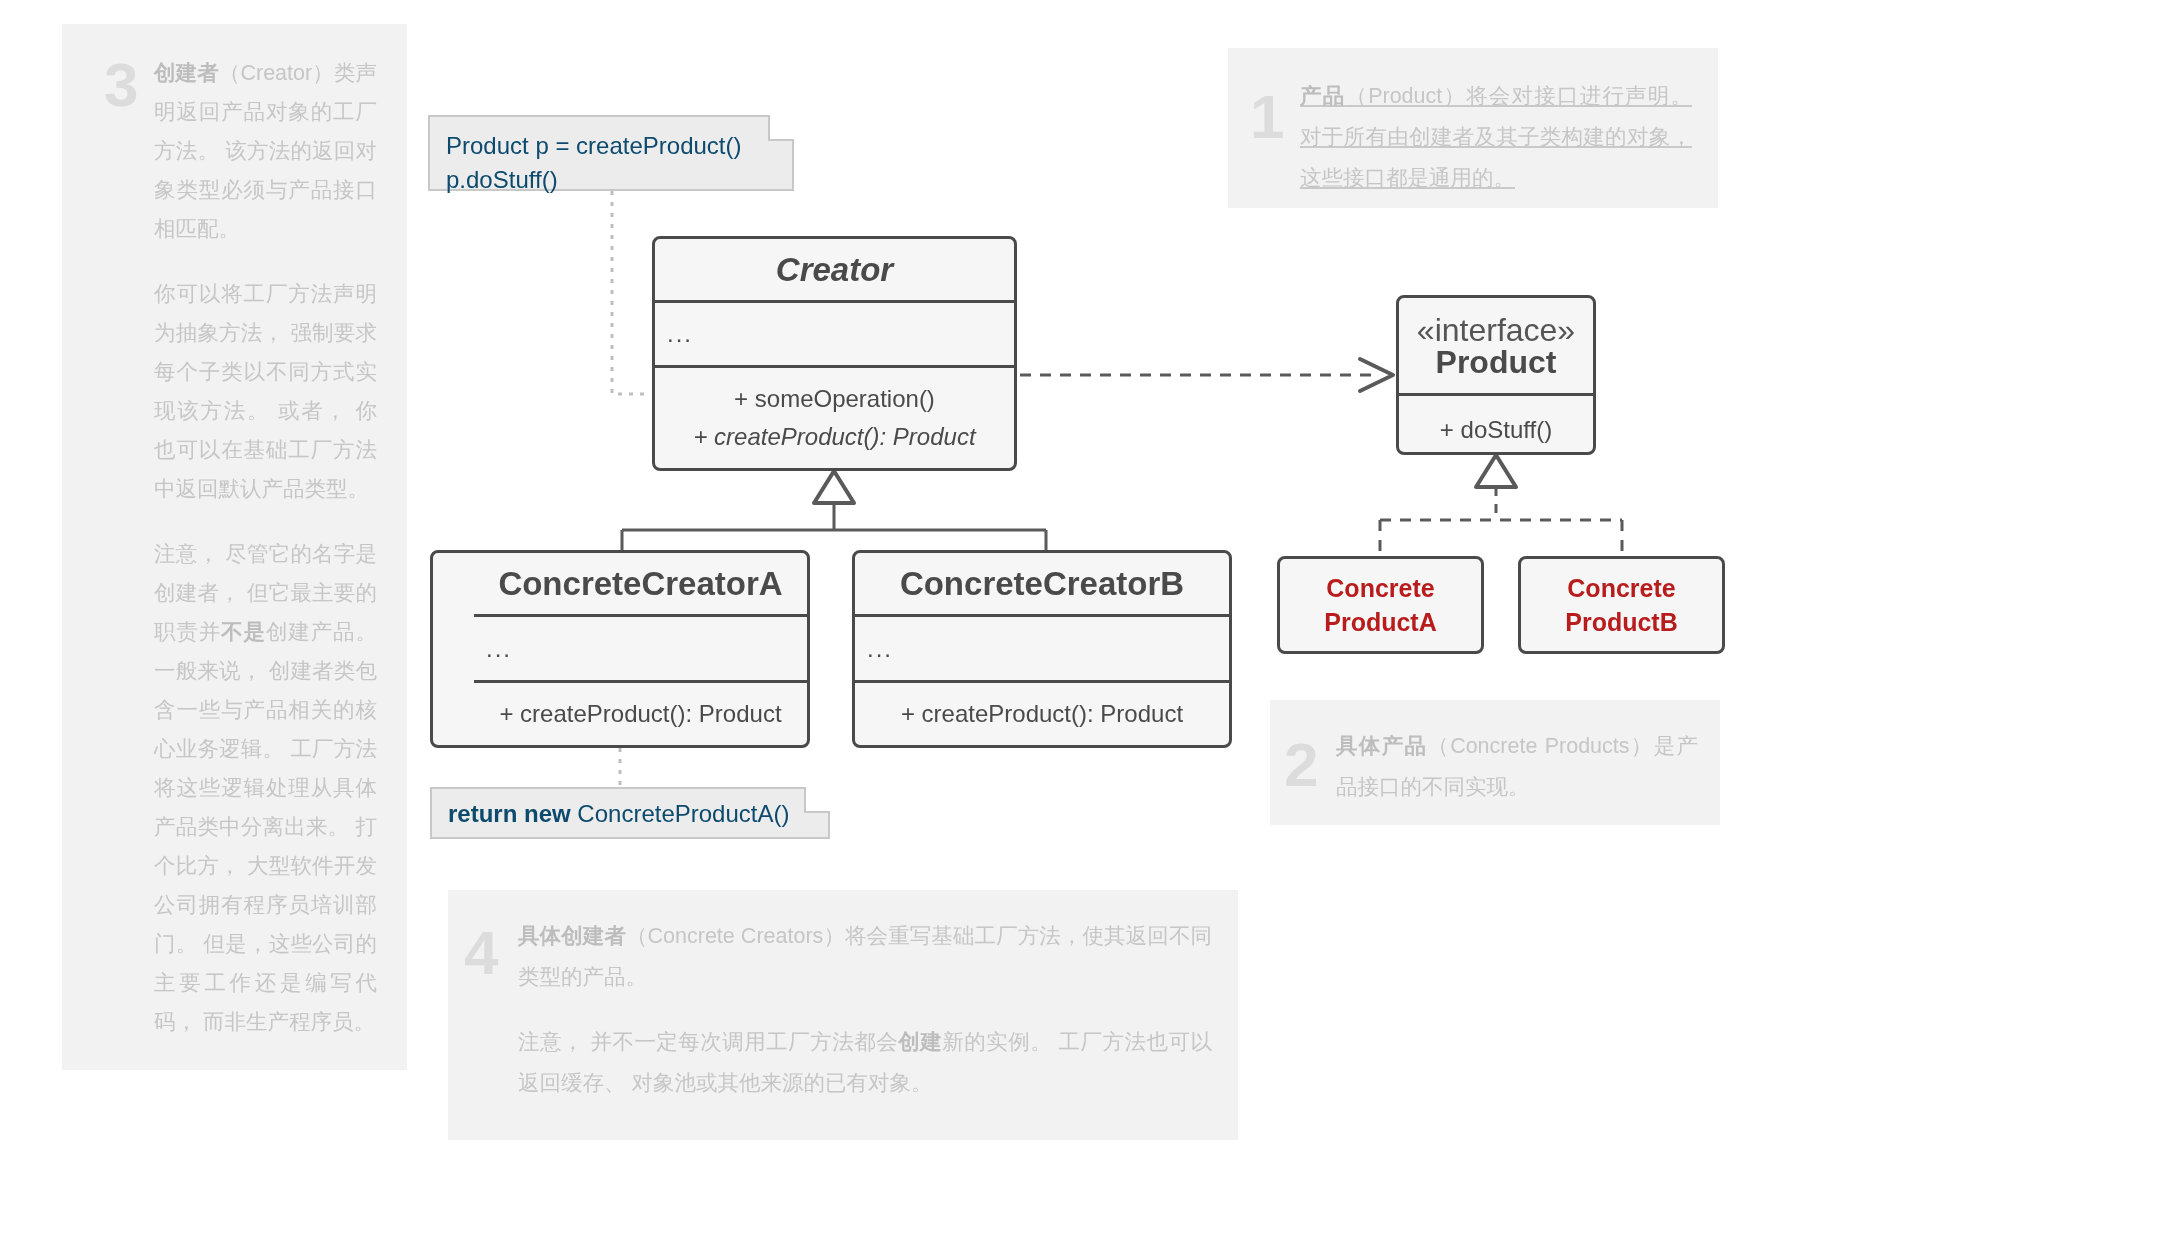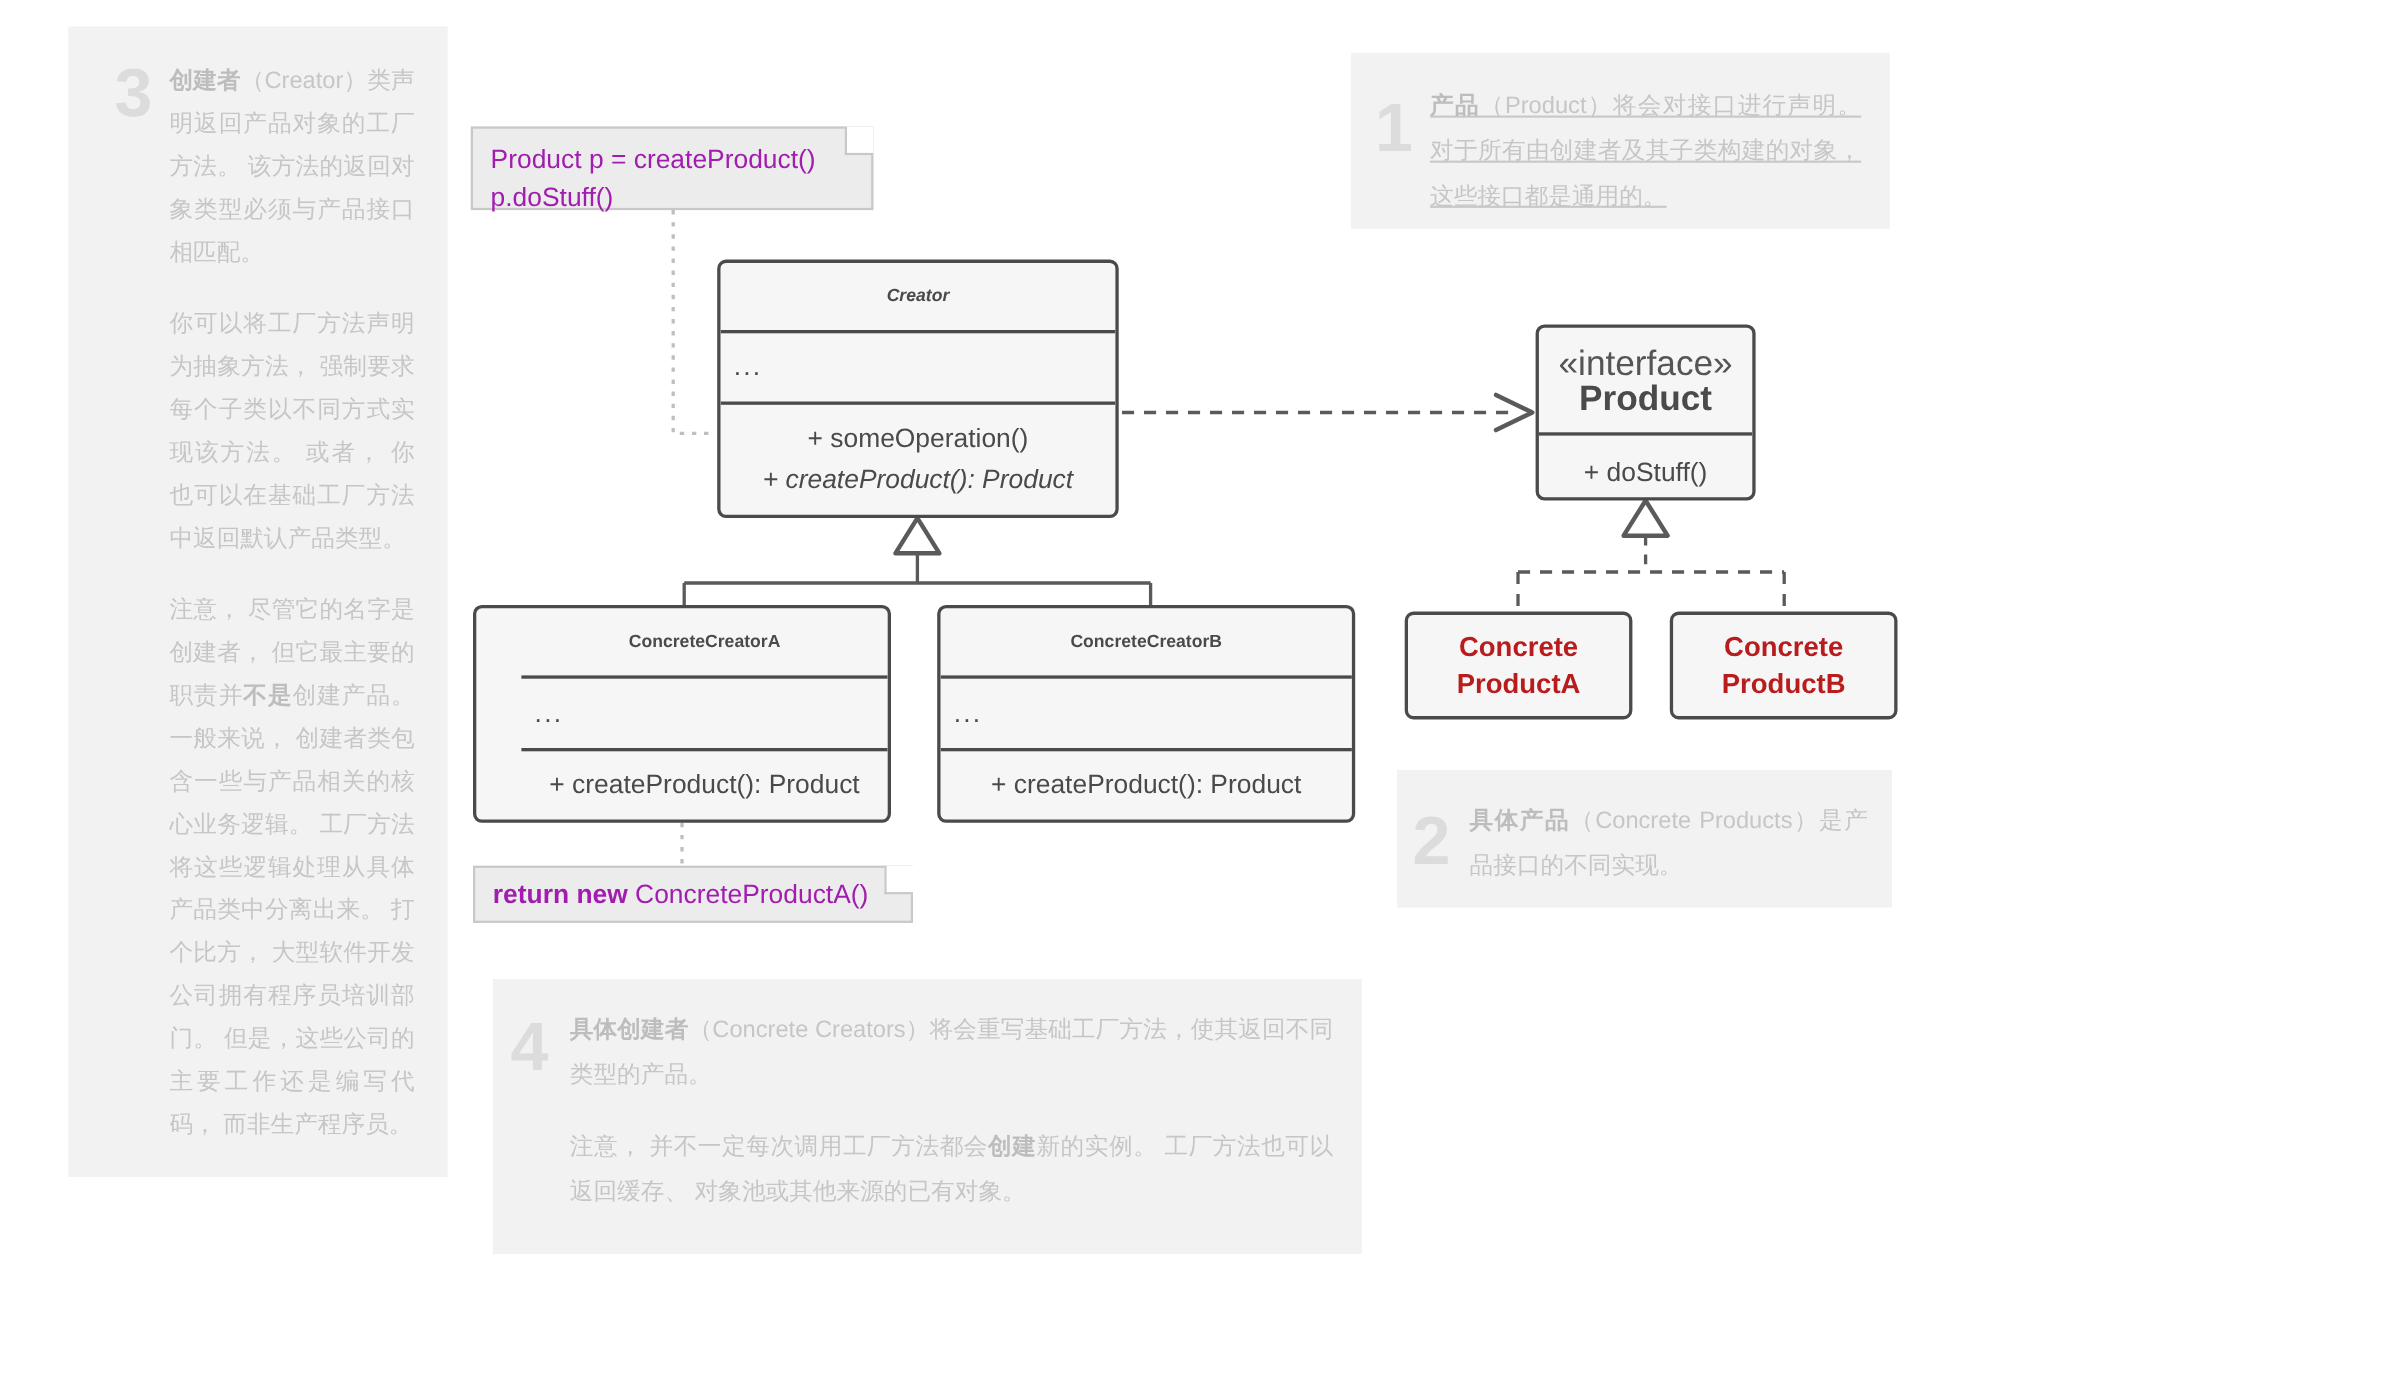--- a/index.html
+++ b/index.html
@@ -82,21 +82,21 @@
   .umlbox .sec{
     box-sizing:border-box;
     border-bottom:3px solid #4a4a4a;
     display:flex;
     flex-direction:column;
     justify-content:center;
   }
   .umlbox .sec:last-child{border-bottom:none;}
   .umlbox .title{
     text-align:center;
-    font-size:16px;
+    font-size:33px;
     font-weight:bold;
     color:#4a4a4a;
     padding:10px 6px;
   }
   .umlbox .title.italic{font-style:italic;}
   .umlbox .stereo{
     text-align:center;
     font-size:32px;
     font-weight:normal;
     color:#555;
@@ -139,21 +139,21 @@
     text-align:center;font-size:25px;font-weight:bold;color:#b91c1c;
     line-height:34px;width:100%;
   }
 
   
   .note{
     position:absolute;
     background:#ececec;
     border:2px solid #c8c8c8;
     box-sizing:border-box;
-    color:#a21caf;
+    color:#0c4a6e;
     font-size:24px;
     line-height:34px;
     padding:12px 16px;
   }
   .note .fold{
     position:absolute;
     top:-2px;right:-2px;
     width:26px;height:26px;
     background:#ffffff;
     border-left:2px solid #c8c8c8;

